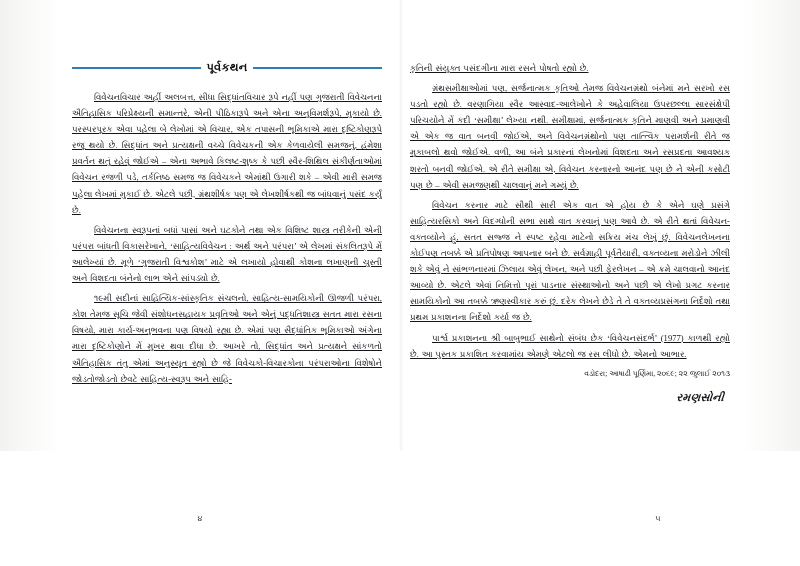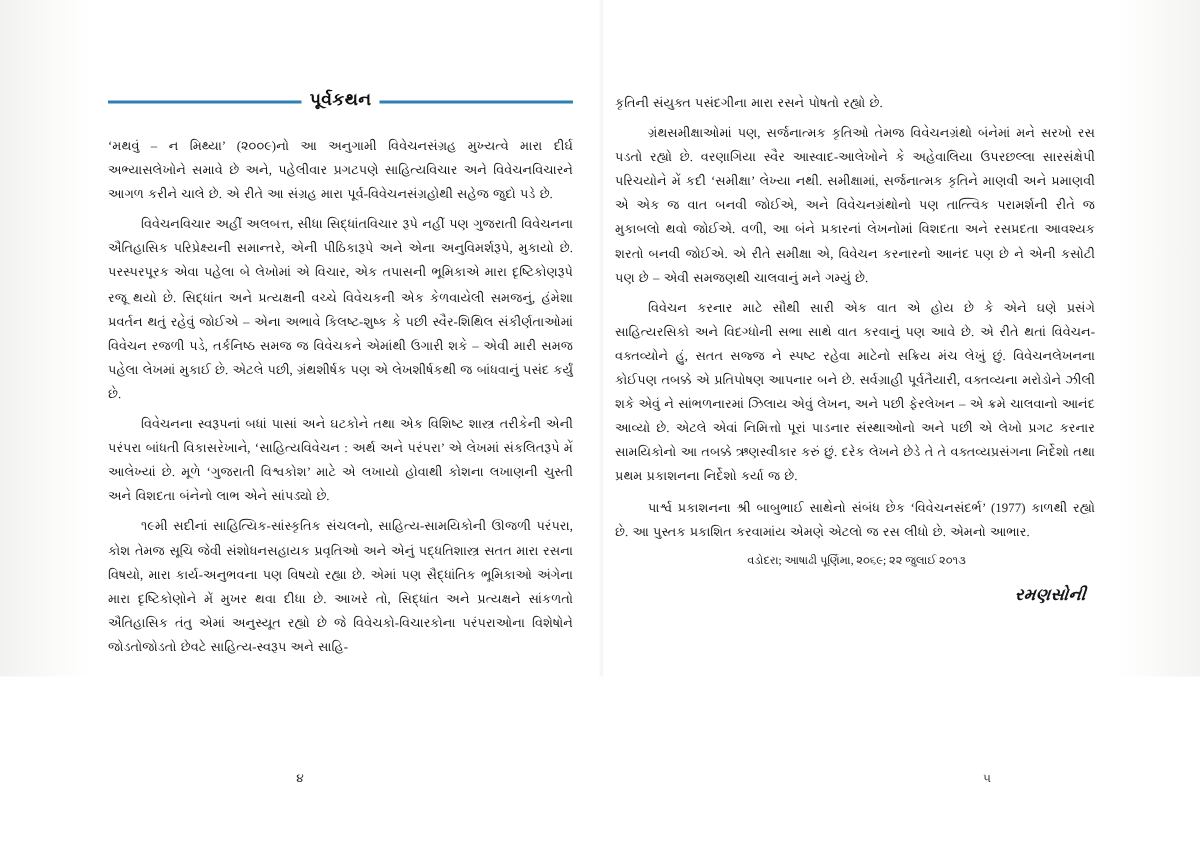--- a/index.html
+++ b/index.html
@@ -102,36 +102,37 @@
   .para {
     font-family: "Liberation Serif", "DejaVu Serif", serif;
     font-size: 8.55px;
     line-height: 16.1px;
     color: #15161a;
     text-align: justify;
     text-justify: inter-word;
     margin: 0 0 0 0;
     letter-spacing: 0.05px;
     word-spacing: 0.6px;
+    text-decoration: underline;
     -webkit-font-smoothing: antialiased;
   }
   .para + .para {
     margin-top: 4px;
   }
   .para.indent {
     text-indent: 22px;
   }
 
   .date-line {
     font-family: "Liberation Serif", "DejaVu Serif", serif;
     font-size: 7.6px;
     line-height: 16px;
     color: #15161a;
     margin-top: 4px;
-    text-align: center;
+    text-align: right;
     padding-left: 2px;
   }
 
   .signature {
     margin-top: 9px;
     text-align: right;
     padding-right: 6px;
     font-family: "Liberation Serif", "DejaVu Serif", serif;
     font-size: 11px;
     font-style: italic;
@@ -161,21 +162,20 @@
 
   <div class="page page-left">
     <div class="page-inner">
 
       <div class="heading-row">
         <div class="rule"></div>
         <div class="heading-title">પૂર્વકથન</div>
         <div class="rule"></div>
       </div>
 
-      <p class="para">‘મથવું – ન મિથ્યા’ (૨૦૦૯)નો આ અનુગામી વિવેચનસંગ્રહ મુખ્યત્વે મારા દીર્ઘ અભ્યાસલેખોને સમાવે છે અને, પહેલીવાર પ્રગટપણે સાહિત્યવિચાર અને વિવેચનવિચારને આગળ કરીને ચાલે છે. એ રીતે આ સંગ્રહ મારા પૂર્વ-વિવેચનસંગ્રહોથી સહેજ જુદો  પડે છે.</p>
       <p class="para indent">વિવેચનવિચાર અહીં અલબત્ત, સીધા સિદ્ધાંતવિચાર રૂપે નહીં પણ ગુજરાતી વિવેચનના ઐતિહાસિક પરિપ્રેક્ષ્યની સમાન્તરે, એની પીઠિકારૂપે અને એના અનુવિમર્શરૂપે, મુકાયો છે. પરસ્પરપૂરક એવા પહેલા બે લેખોમાં એ વિચાર, એક તપાસની ભૂમિકાએ મારા દૃષ્ટિકોણરૂપે રજૂ થયો છે. સિદ્ધાંત અને પ્રત્યક્ષની વચ્ચે વિવેચકની એક કેળવાયેલી સમજનું, હંમેશા પ્રવર્તન થતું રહેવું જોઈએ – એના અભાવે કિલષ્ટ-શુષ્ક કે પછી સ્વૈર-શિથિલ સંકીર્ણતાઓમાં વિવેચન રજળી પડે, તર્કનિષ્ઠ સમજ જ વિવેચકને એમાંથી ઉગારી શકે – એવી મારી સમજ પહેલા લેખમાં મુકાઈ છે. એટલે પછી, ગ્રંથશીર્ષક પણ એ લેખશીર્ષકથી જ બાંધવાનું પસંદ કર્યું છે.</p>
       <p class="para indent">વિવેચનના સ્વરૂપનાં બધાં પાસાં અને ઘટકોને તથા એક વિશિષ્ટ શાસ્ત્ર તરીકેની એની પરંપરા બાંધતી વિકાસરેખાને,  ‘સાહિત્યવિવેચન : અર્થ અને પરંપરા’ એ લેખમાં સંકલિતરૂપે મેં આલેખ્યાં છે. મૂળે ‘ગુજરાતી વિશ્વકોશ’ માટે એ લખાયો હોવાથી કોશના લખાણની ચુસ્તી અને વિશદતા બંનેનો લાભ એને સાંપડ્યો છે.</p>
       <p class="para indent">૧૯મી સદીનાં સાહિત્યિક-સાંસ્કૃતિક સંચલનો, સાહિત્ય-સામયિકોની ઊજળી પરંપરા, કોશ તેમજ સૂચિ જેવી સંશોધનસહાયક પ્રવૃતિઓ અને એનું પદ્ધતિશાસ્ત્ર સતત મારા રસના વિષયો, મારા કાર્ય-અનુભવના પણ વિષયો રહ્યા છે. એમાં પણ સૈદ્ધાંતિક ભૂમિકાઓ અંગેના મારા દૃષ્ટિકોણોને મેં મુખર થવા દીધા છે. આખરે તો, સિદ્ધાંત અને પ્રત્યક્ષને સાંકળતો ઐતિહાસિક તંતુ એમાં અનુસ્યૂત રહ્યો છે જે વિવેચકો-વિચારકોના પરંપરાઓના વિશેષોને જોડતોજોડતો છેવટે સાહિત્ય-સ્વરૂપ અને સાહિ-</p>
     </div>
 
     <div class="folio">૪</div>
   </div>
 
   <div class="gutter"></div>
 

